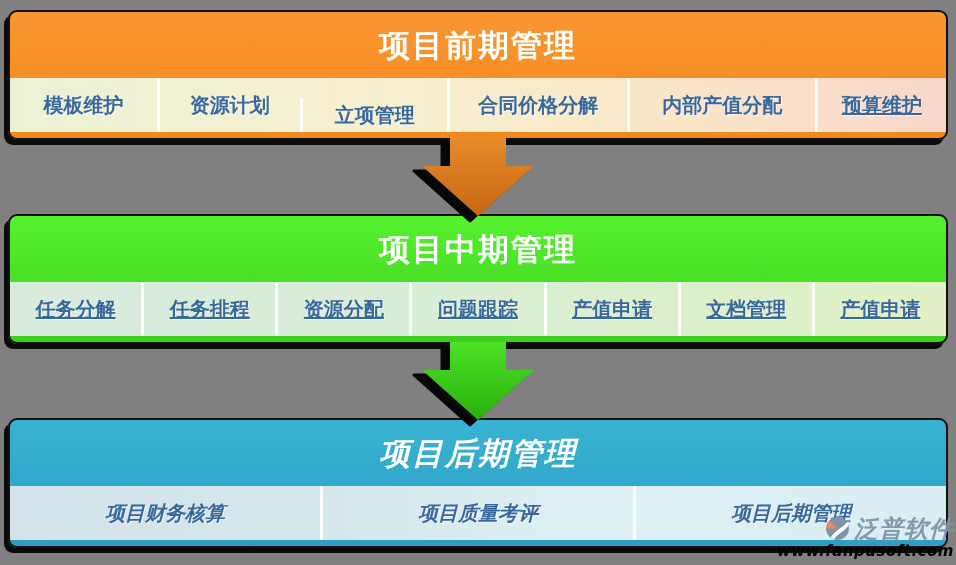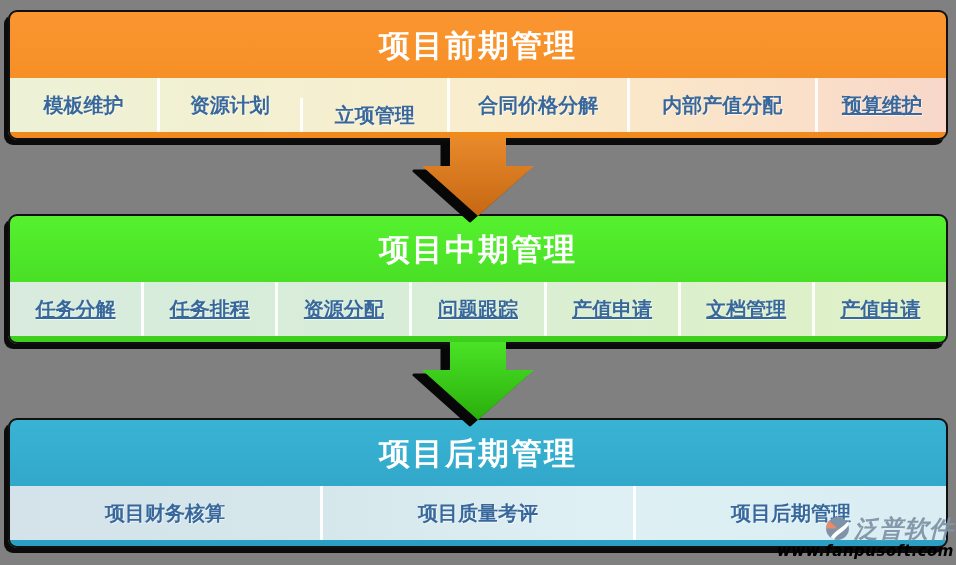--- a/index.html
+++ b/index.html
@@ -38,21 +38,21 @@
   .row-early .cell:nth-child(2){flex:143;}
   .row-early .cell:nth-child(3){flex:147;margin-top:20px;}
   .row-early .cell:nth-child(4){flex:181;}
   .row-early .cell:nth-child(5){flex:189;}
   .row-early .cell:nth-child(6){flex:131;text-decoration:underline;}
 
   .block-mid{background:linear-gradient(180deg,#55F12E 0%,#3ECF1E 100%);}
   .row-mid{background:linear-gradient(90deg,#D8EBDE 0%,#D8EDD8 40%,#DCEFCD 70%,#E0F1C5 100%);}
   .row-mid .cell{flex:1;text-decoration:underline;}
 
-  .block-late{background:linear-gradient(180deg,#39B3D3 0%,#2B9EC3 100%);}
+  .block-late{background:linear-gradient(180deg,#39B3D3 0%,#2B9EC3 100%);font-style:italic;}
   .row-late{background:linear-gradient(90deg,#D3E3E9 0%,#D6E7EC 33%,#DEF0F4 62%,#D9EDF2 100%);}
   .row-late .cell{flex:1;}
 
   
   .arrow-gap{
     height:74px;display:flex;justify-content:center;align-items:flex-start;
     position:relative;z-index:2;
   }
   .arrow-gap svg{overflow:visible;margin-top:-2px;}
 

